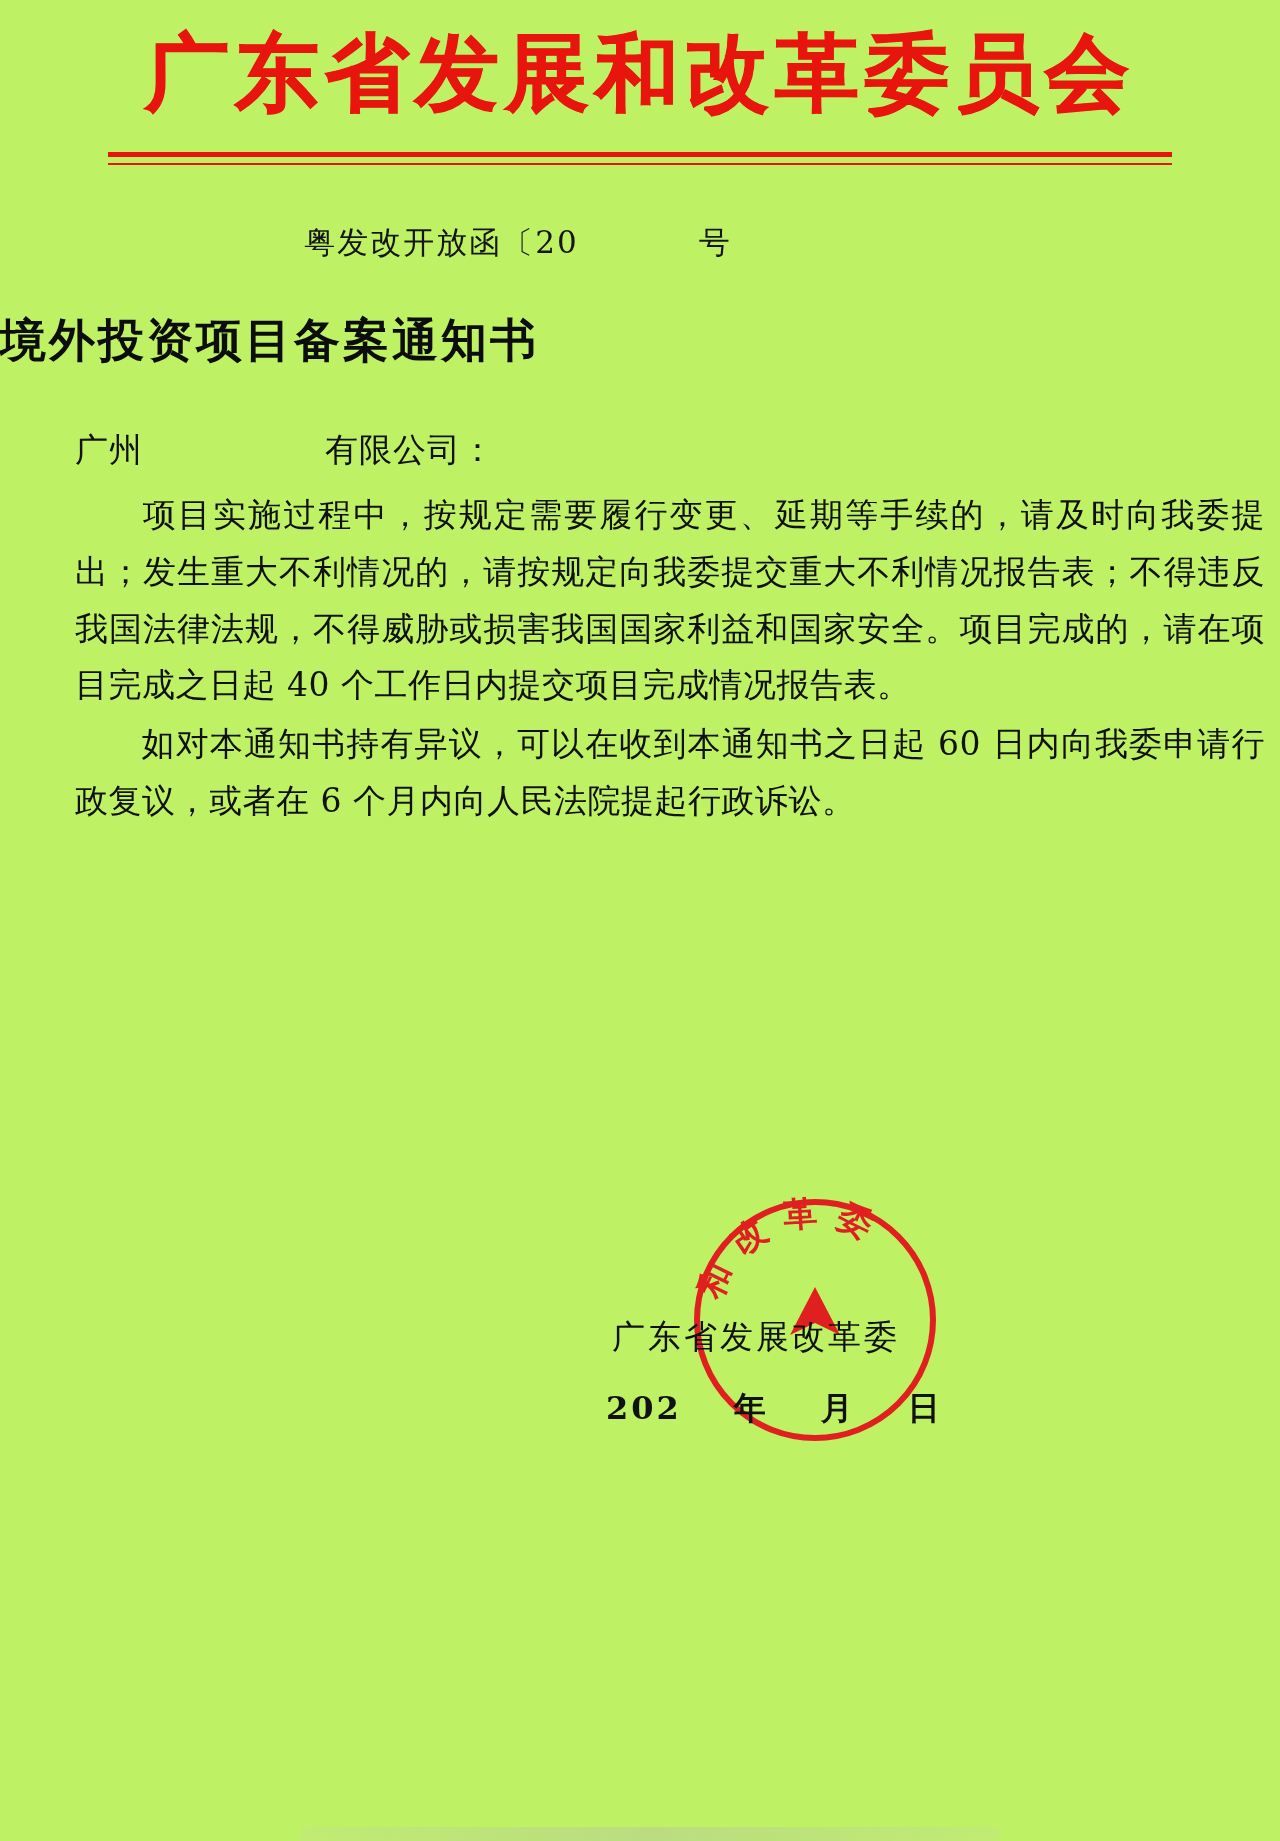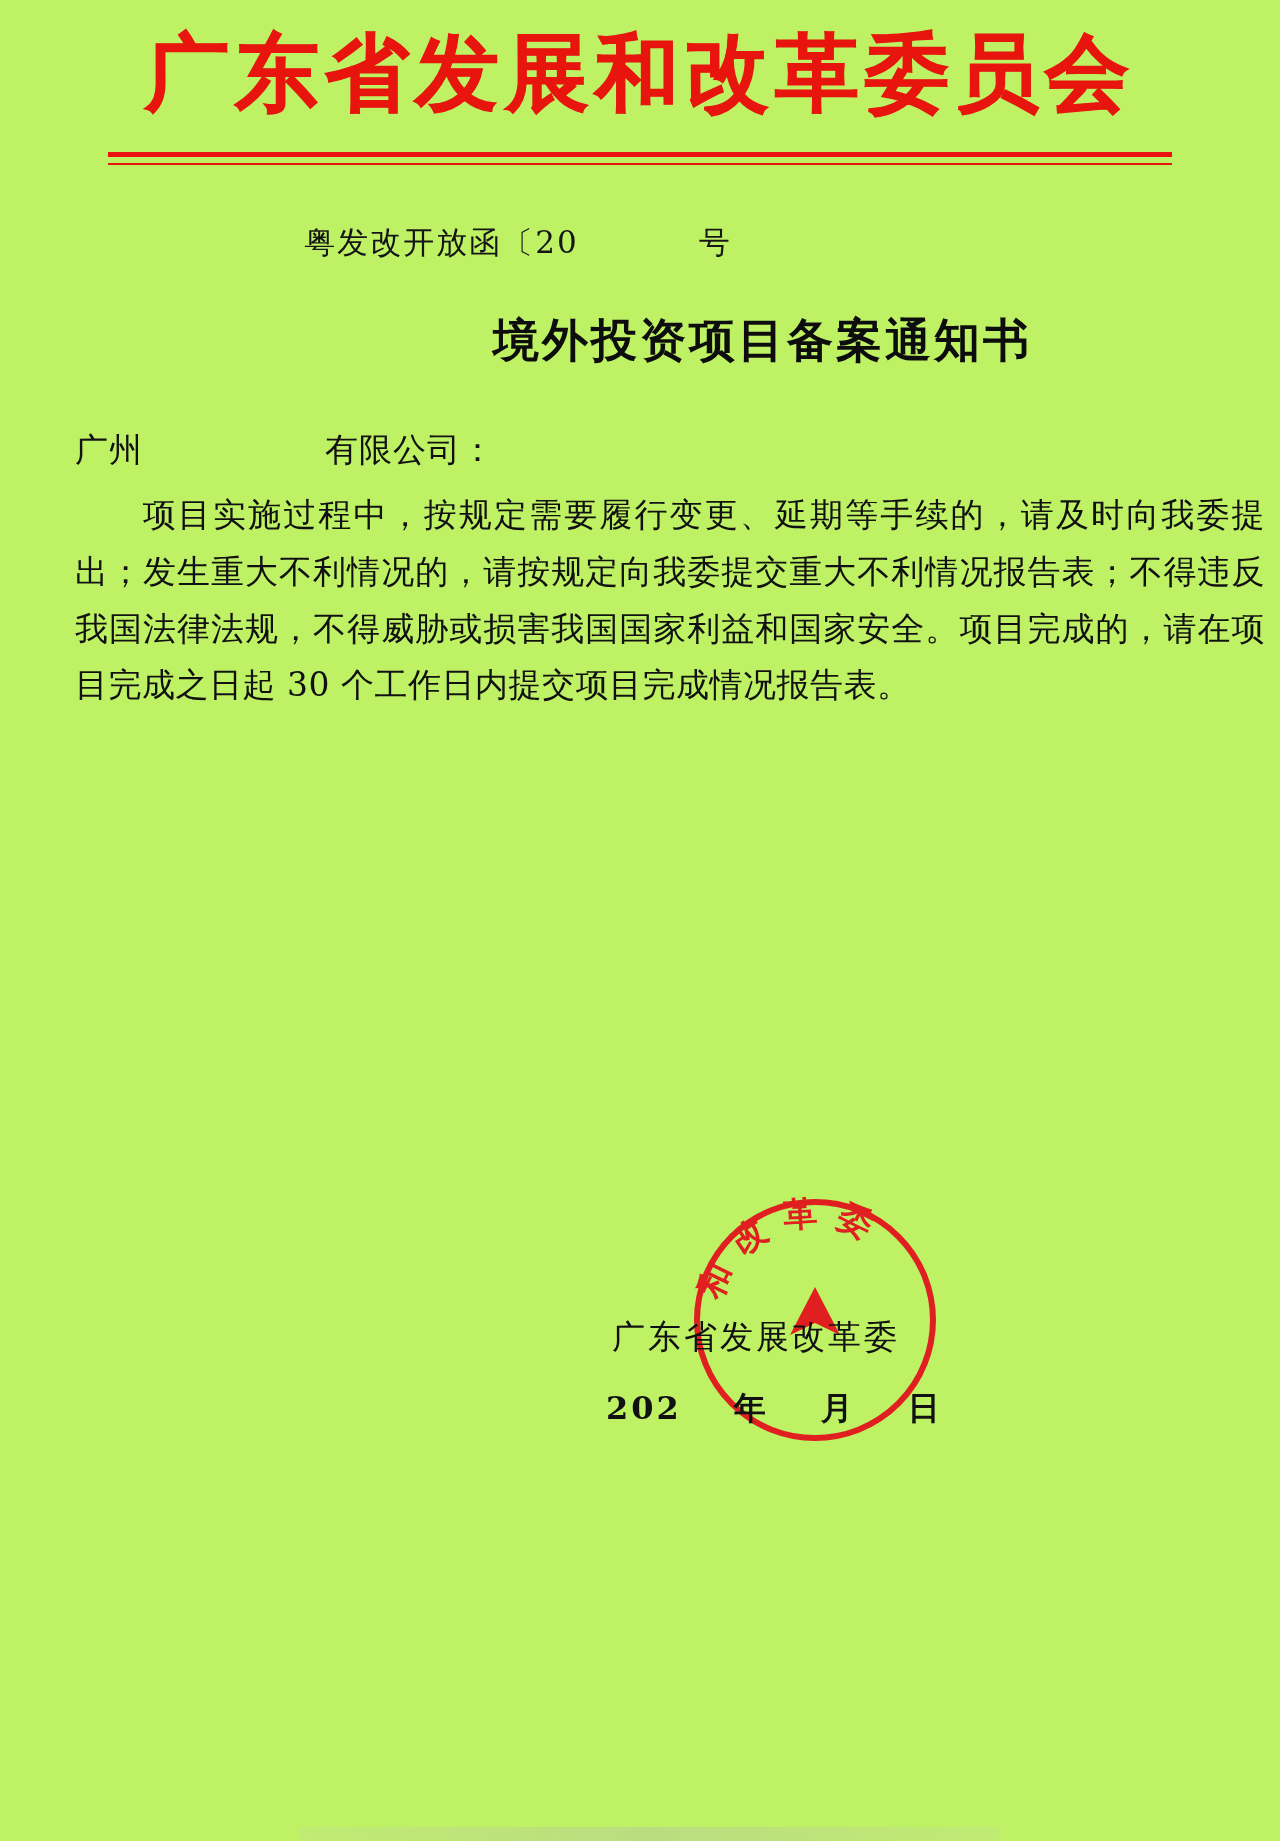--- a/index.html
+++ b/index.html
@@ -75,21 +75,21 @@
     display: inline-block;
     width: 120px;
   }
 
   
   .doc-title {
     position: absolute;
     top: 310px;
     left: 0;
     width: 1032px;
-    text-align: right;
+    text-align: left;
     font-size: 46px;
     font-weight: 700;
     letter-spacing: 3px;
     color: #0d0d0d;
     font-family: "DejaVu Serif", "Liberation Serif", serif;
   }
 
   
   .body-block {
     position: absolute;
@@ -199,23 +199,26 @@
   <div class="doc-title">境外投资项目备案通知书</div>
 
   <div class="body-block">
 
     <div class="salutation">
       <span>广州</span><span class="redact"></span><span>有限公司：</span>
     </div>
 
 
     <p class="para">
-      <span class="indent"></span><span>项目实施过程中，按规定需要履行变更、延期等手续的，请及时向我委提出；发生重大不利情况的，请按规定向我委提交重大不利情况报告表；不得违反我国法律法规，不得威胁或损害我国国家利益和国家安全。项目完成的，请在项目完成之日起 30 个工作日内提交项目完成情况报告表。</span>
+      <span class="indent"></span><span>项目实施过程中，按规定需要履行变更、延期等手续的，请及时向我委提出；发生重大不利情况的，请按规定向我委提交重大不利情况报告表；不得违反我国法律法规，不得威胁或损害我国国家利益和国家安全。项目完成的，请在项目完成之日起 40 个工作日内提交项目完成情况报告表。</span>
     </p>
 
+    <p class="para">
+      <span class="indent"></span><span>如对本通知书持有异议，可以在收到本通知书之日起 60 日内向我委申请行政复议，或者在 6 个月内向人民法院提起行政诉讼。</span>
+    </p>
   </div>
 
   <div class="seal">
     <svg width="250" height="250" viewBox="0 0 250 250" xmlns="http://www.w3.org/2000/svg">
       <circle cx="125" cy="125" r="118" fill="none" stroke="#e02020" stroke-width="6"></circle>
       <path d="M125 92 L150 140 L125 128 L100 140 Z" fill="#e02020"></path>
       <defs>
         <path id="sealArc" d="M 30 125 A 95 95 0 0 1 220 125"></path>
       </defs>
       <text font-family="'DejaVu Serif','Liberation Serif',serif" font-size="34" font-weight="700" fill="#e02020" letter-spacing="16">

